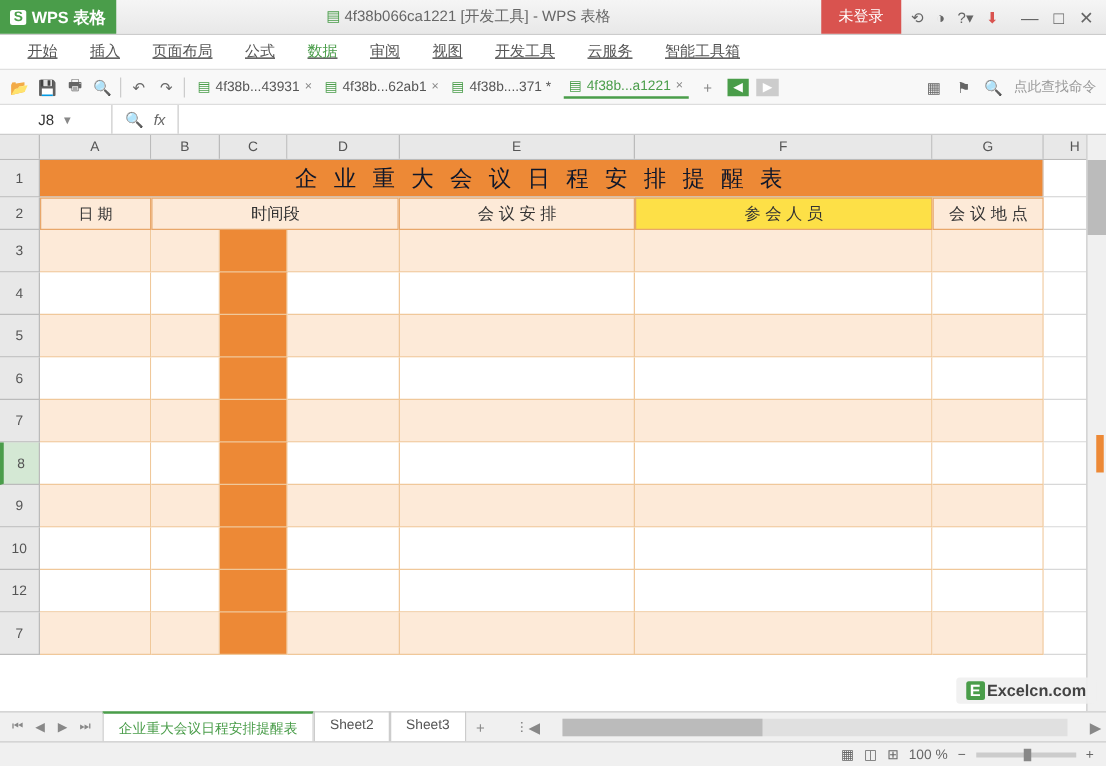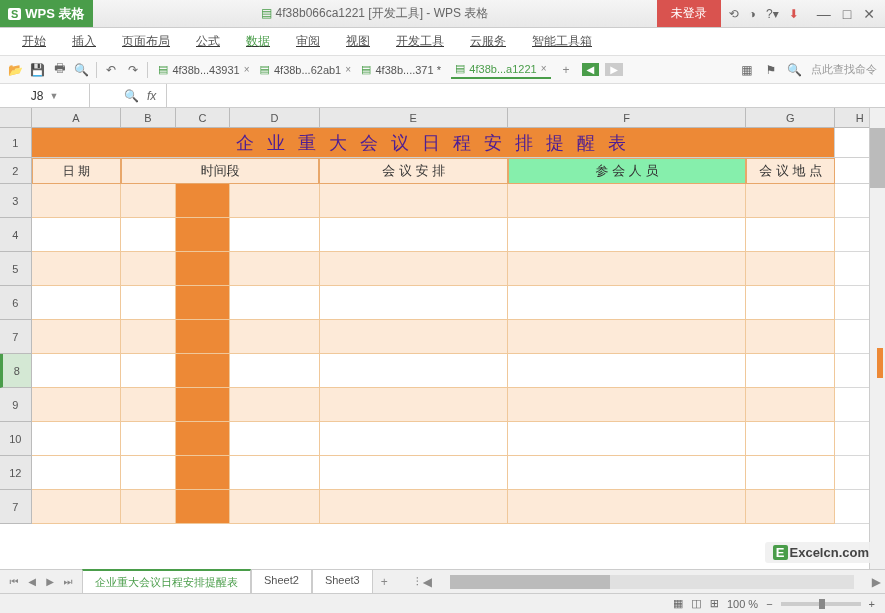--- a/index.html
+++ b/index.html
@@ -25,21 +25,21 @@
 .toolbar { height: 28px; display: flex; align-items: center; gap: 6px; padding: 0 8px; background: #f8f8f8; border-bottom: 1px solid #ddd; font-size: 12px; }
 .tb-icon { width: 16px; height: 16px; display: inline-flex; align-items: center; justify-content: center; color: #666; cursor: pointer; }
 .tb-sep { width: 1px; height: 16px; background: #ccc; }
 .doc-tab { display: flex; align-items: center; gap: 4px; padding: 2px 4px; color: #555; cursor: pointer; font-size: 11px; }
 .doc-tab.active { border-bottom: 2px solid #4a9d4a; color: #4a9d4a; }
 .doc-tab .close { color: #888; font-size: 10px; }
 .toolbar-right { margin-left: auto; display: flex; align-items: center; gap: 8px; color: #666; }
 .search-hint { color: #999; font-size: 11px; }
 
 
-.formulabar { height: 24px; display: flex; border-bottom: 1px solid #ccc; background: #fff; gap: 24px; }
+.formulabar { height: 24px; display: flex; border-bottom: 1px solid #ccc; background: #fff; }
 .namebox { width: 90px; border-right: 1px solid #ccc; padding: 0 8px; text-align: center; height: 100%; display: flex; align-items: center; justify-content: center; }
 .namebox-dd { color: #888; margin-left: 6px; font-size: 9px; }
 .fx-btn { padding: 0 10px; color: #666; border-right: 1px solid #ccc; height: 100%; display: flex; align-items: center; gap: 8px; }
 .formula-input { flex: 1; padding: 0 8px; }
 
 
 .grid-area { position: relative; height: 480px; overflow: hidden; background: #fff; }
 .col-headers { display: flex; height: 20px; background: #e8e8e8; border-bottom: 1px solid #bbb; }
 .corner { width: 32px; border-right: 1px solid #bbb; background: #e8e8e8; }
 .col-h { border-right: 1px solid #bbb; text-align: center; color: #555; font-size: 11px; line-height: 20px; background: #e8e8e8; }
@@ -159,29 +159,29 @@
       <div class="col-h" style="width: 55px;">C</div>
       <div class="col-h" style="width: 90px;">D</div>
       <div class="col-h" style="width: 190px;">E</div>
       <div class="col-h" style="width: 240px;">F</div>
       <div class="col-h" style="width: 90px;">G</div>
       <div class="col-h" style="width: 50px;">H</div>
     </div>
   <div class="rows" id="rows">
       <div class="row">
         <div class="row-h" style="height: 30px;">1</div>
-        <div class="cell" style="width: 810px; height: 30px; background: rgb(237, 137, 54); color: #4c1d95; font-size: 18px; letter-spacing: 4px;">企 业 重 大 会 议 日 程 安 排 提 醒 表</div>
+        <div class="cell" style="width: 810px; height: 30px; background: rgb(237, 137, 54); color: #0f172a; font-size: 18px; letter-spacing: 4px;">企 业 重 大 会 议 日 程 安 排 提 醒 表</div>
         <div class="cell" style="width: 50px; height: 30px;"></div>
       </div>
       <div class="row">
         <div class="row-h" style="height: 26px;">2</div>
         <div class="cell" style="width: 90px; height: 26px; background: rgb(253, 234, 216); font-size: 12px; border: 1px solid rgb(232, 167, 106);">日 期</div>
         <div class="cell" style="width: 200px; height: 26px; background: rgb(253, 234, 216); font-size: 13px; border: 1px solid rgb(232, 167, 106);">时间段</div>
         <div class="cell" style="width: 190px; height: 26px; background: rgb(253, 234, 216); font-size: 13px; border: 1px solid rgb(232, 167, 106);">会 议 安 排</div>
-        <div class="cell" style="width: 240px; height: 26px; background: #86efac; font-size: 13px; border: 1px solid rgb(232, 167, 106);">参 会 人 员</div>
+        <div class="cell" style="width: 240px; height: 26px; background: #fde047; font-size: 13px; border: 1px solid rgb(232, 167, 106);">参 会 人 员</div>
         <div class="cell" style="width: 90px; height: 26px; background: rgb(253, 234, 216); font-size: 13px; border: 1px solid rgb(232, 167, 106);">会 议 地 点</div>
         <div class="cell" style="width: 50px; height: 26px;"></div>
       </div>
       <div class="row">
         <div class="row-h" style="height: 34px;">3</div>
         <div class="cell" style="width: 90px; height: 34px; background: rgb(253, 234, 216); border-right: 1px solid rgb(240, 200, 154); border-bottom: 1px solid rgb(240, 200, 154);"></div>
         <div class="cell" style="width: 55px; height: 34px; background: rgb(253, 234, 216); border-right: 1px solid rgb(240, 200, 154); border-bottom: 1px solid rgb(240, 200, 154);"></div>
         <div class="cell" style="width: 55px; height: 34px; background: rgb(237, 137, 54); border-right: 1px solid rgb(240, 200, 154); border-bottom: 1px solid rgb(240, 200, 154);"></div>
         <div class="cell" style="width: 90px; height: 34px; background: rgb(253, 234, 216); border-right: 1px solid rgb(240, 200, 154); border-bottom: 1px solid rgb(240, 200, 154);"></div>
         <div class="cell" style="width: 190px; height: 34px; background: rgb(253, 234, 216); border-right: 1px solid rgb(240, 200, 154); border-bottom: 1px solid rgb(240, 200, 154);"></div>

